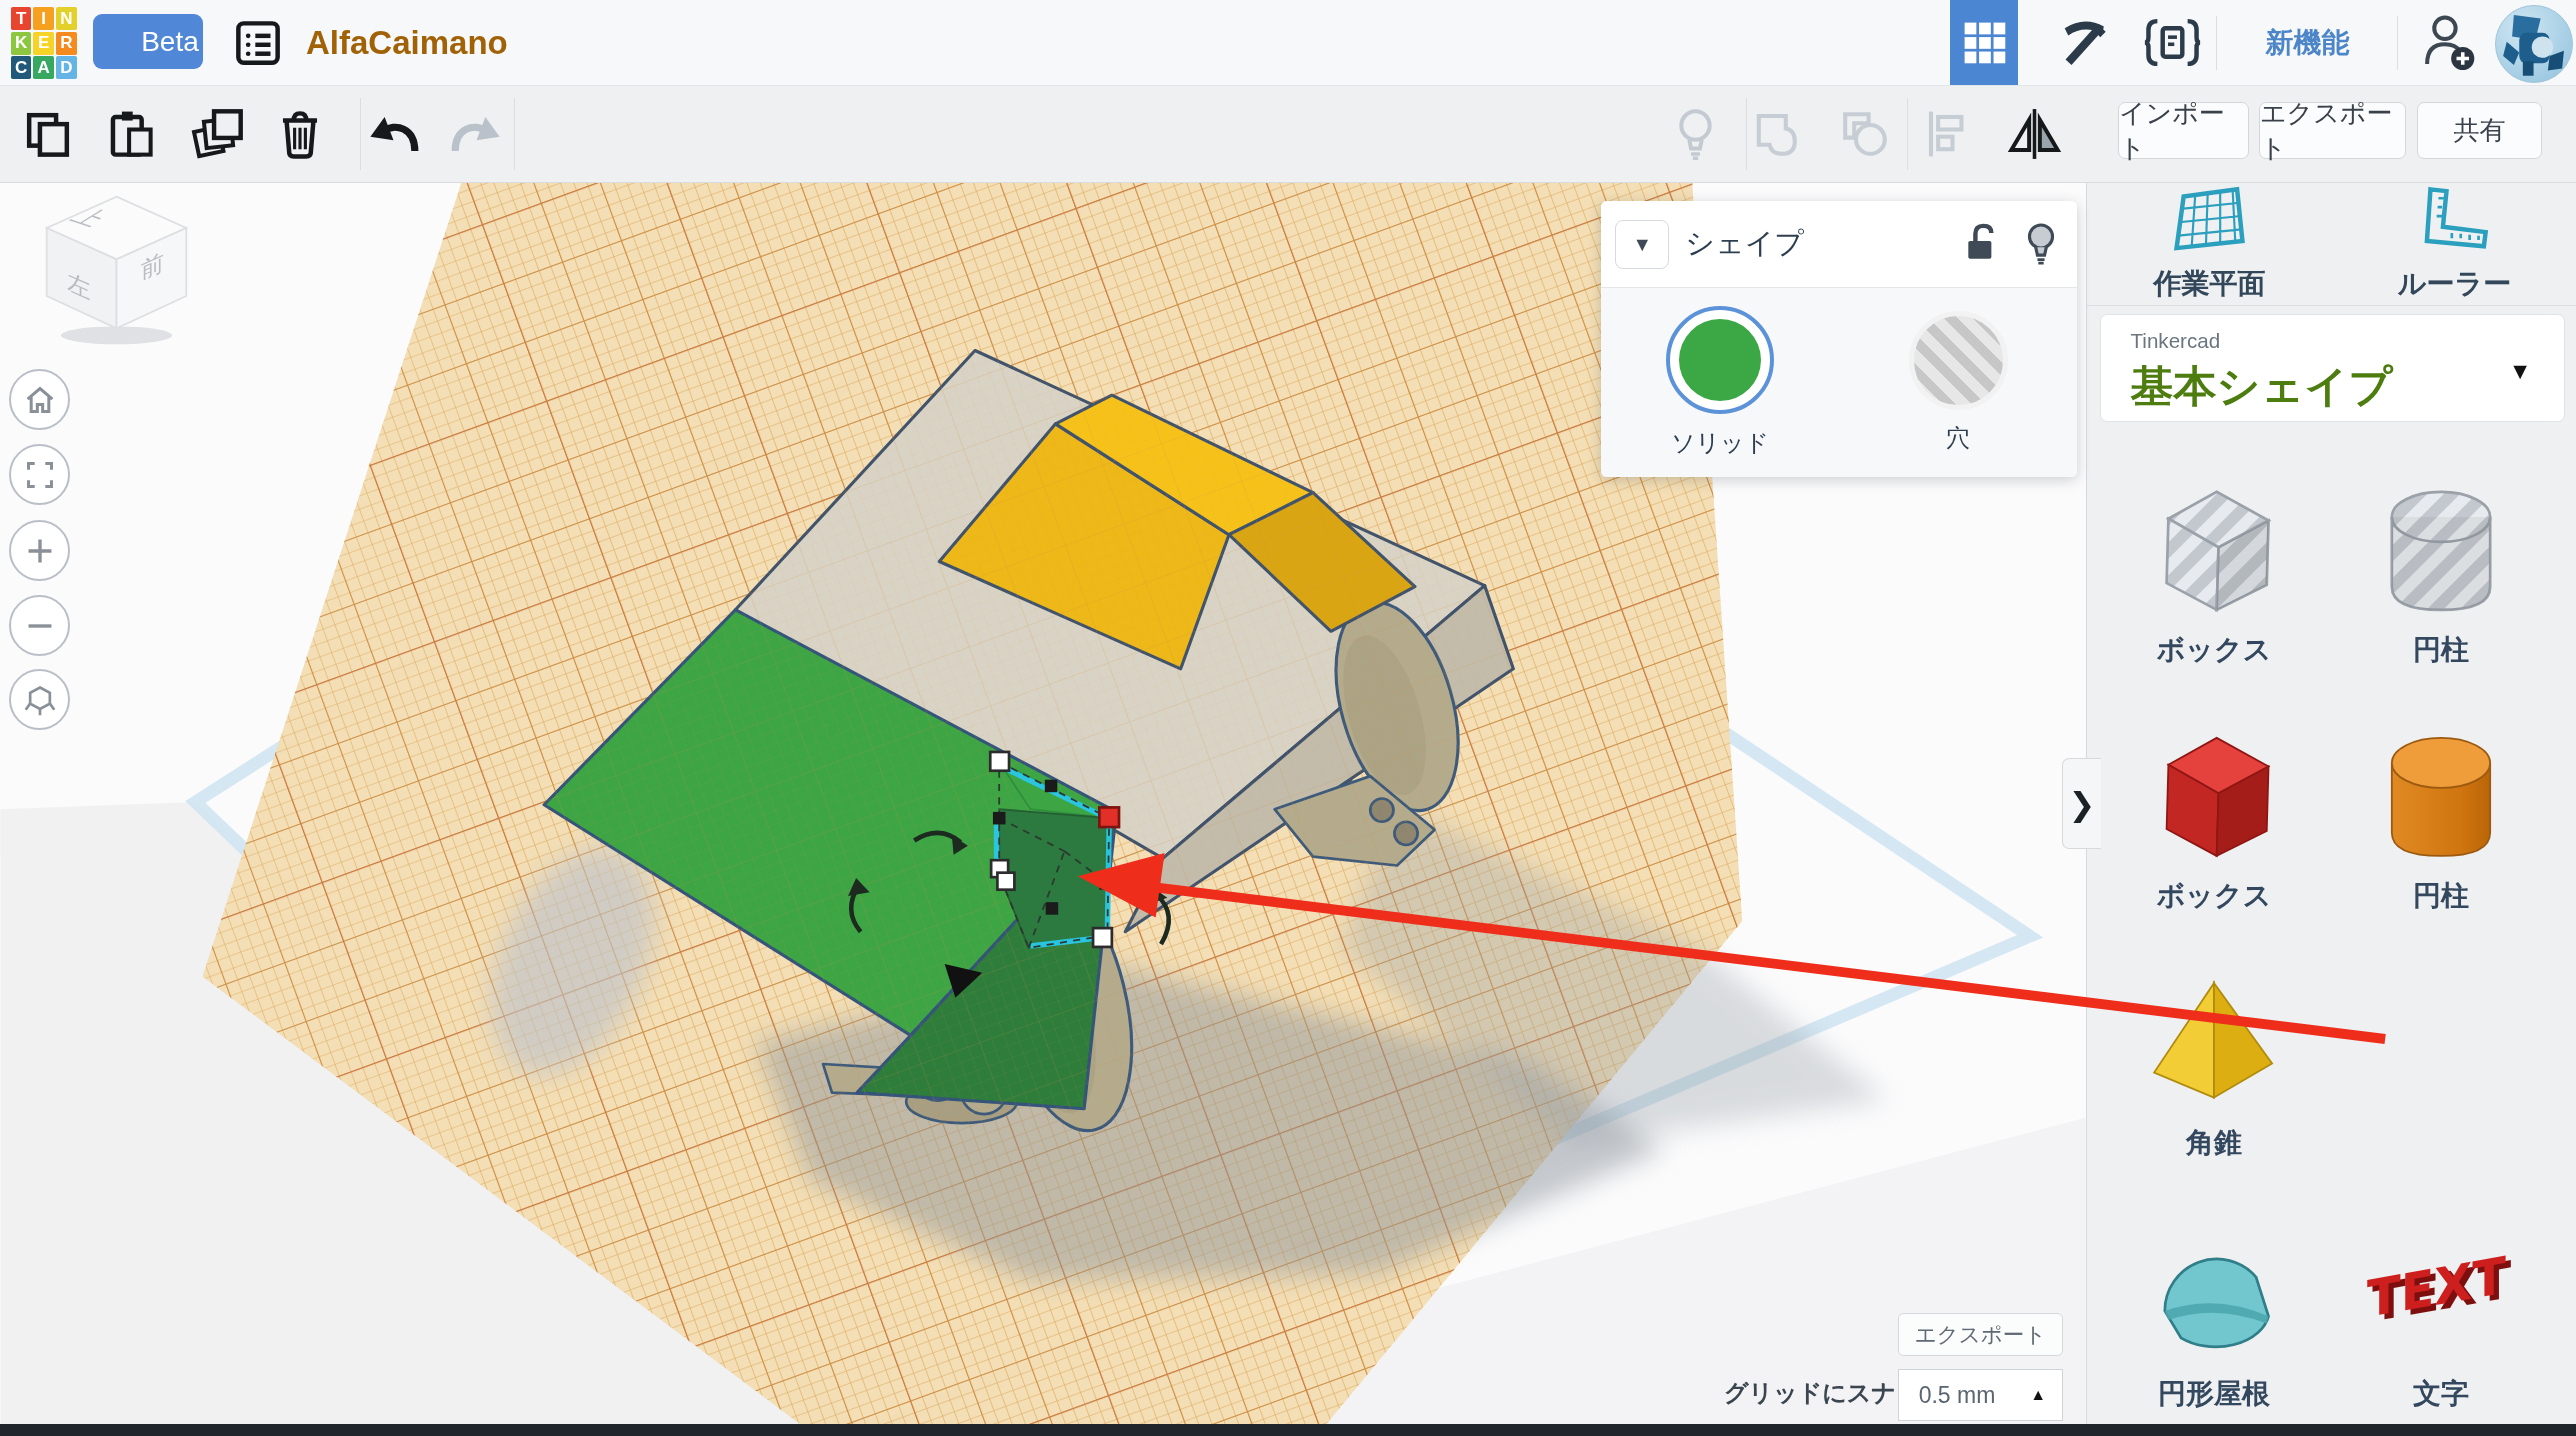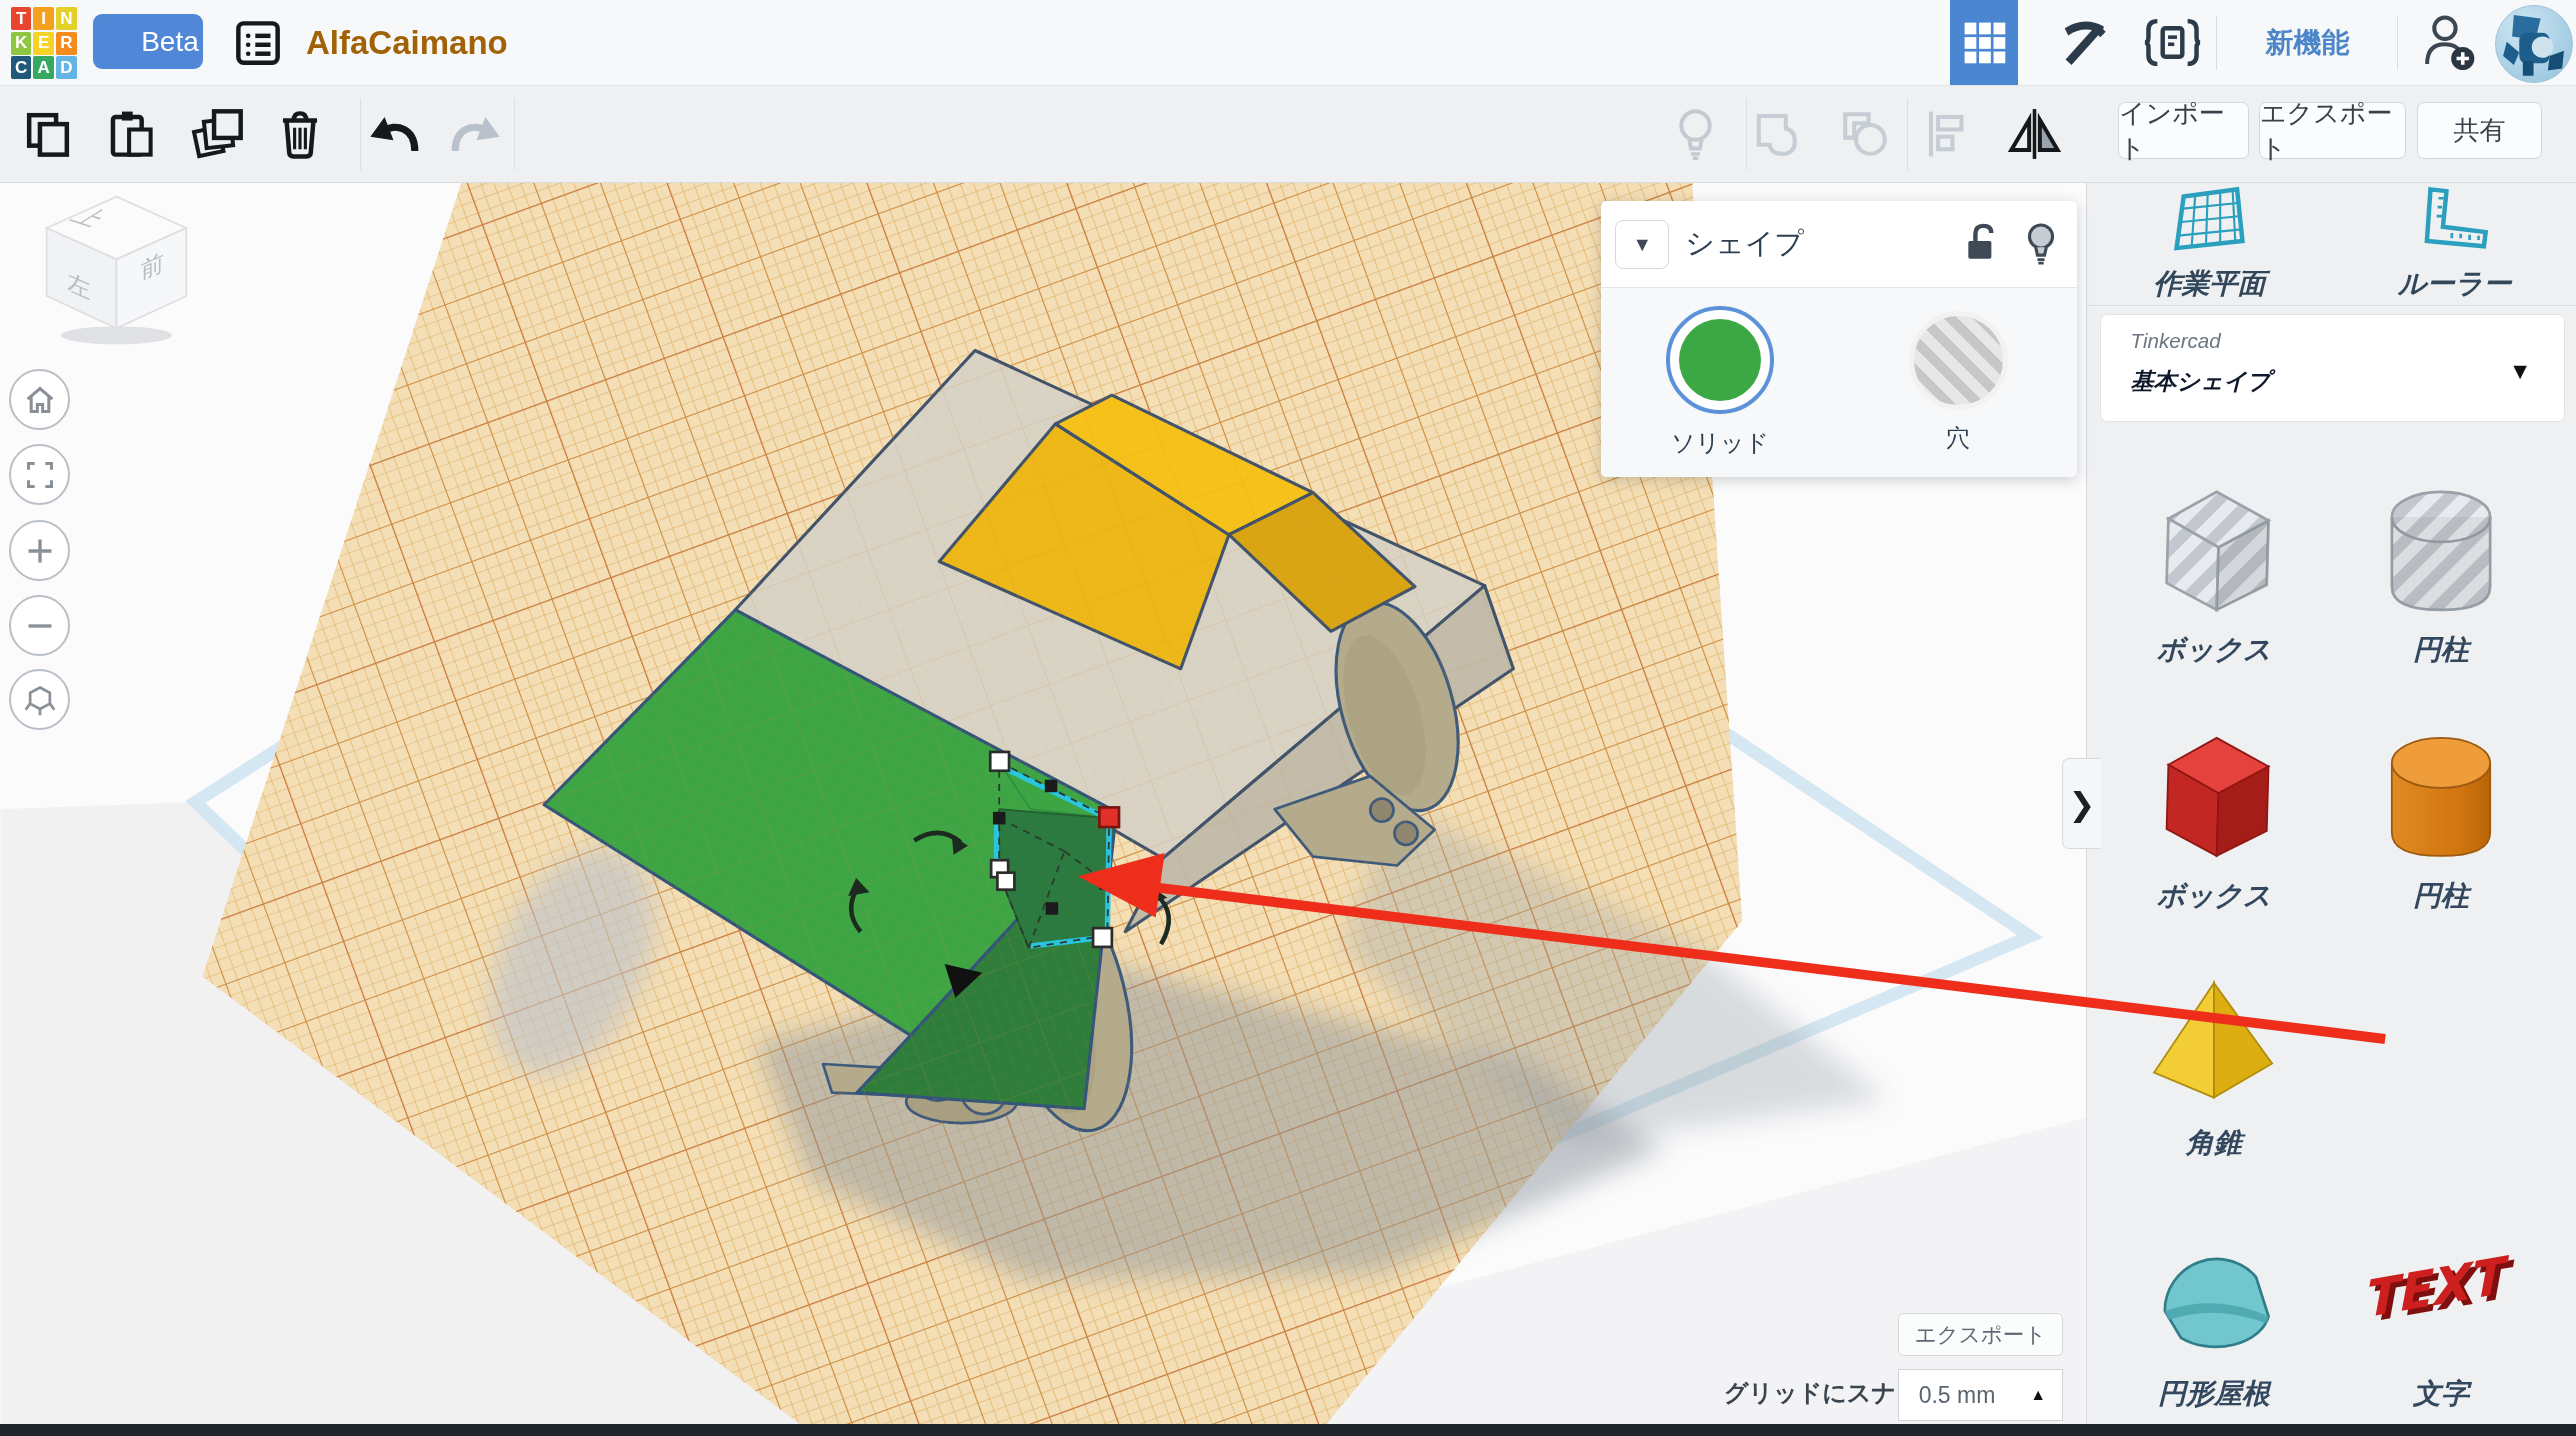--- a/index.html
+++ b/index.html
@@ -30,26 +30,26 @@
   
   .spanel{left:1601px;top:201px;width:476px;height:275px;background:#fff;border-radius:5.4px;box-shadow:0 3.6px 14.3px rgba(40,50,60,.22);z-index:35;}
   .spanel .hd{height:86px;display:flex;align-items:center;border-bottom:0.9px solid #e3e6e8;}
   .ddbtn{width:52px;height:47px;border:0.9px solid #d7dadd;border-radius:8px;margin:0 16px 0 14.3px;display:flex;align-items:center;justify-content:center;color:#3f4a56;font-size:19.7px;background:#fff;}
   .spanel .bd{height:189px;background:#f7f8f9;border-radius:0 0 5.4px 5.4px;display:flex;}
   .opt{width:50%;display:flex;flex-direction:column;align-items:center;justify-content:center;gap:12.5px;color:#2c3e50;font-size:24px;}
   .solidwrap{width:100px;height:100px;border-radius:50%;border:4.5px solid #5c93d8;display:flex;align-items:center;justify-content:center;background:#fff;}
   .solidcircle{width:82px;height:82px;border-radius:50%;background:#3ca845;}
   .holecircle{width:89px;height:89px;border-radius:50%;background:repeating-linear-gradient(45deg,#c7c7c7 0 9.8px,#e7e7e7 9.8px 20.6px);border:5.4px solid #f2f2f2;}
   
-  .sidebar{left:2086px;top:182px;width:490px;height:1255px;background:#eef0f1;border-left:0.9px solid #d7dadd;z-index:20;font-style:italic;}
+  .sidebar{left:2086px;top:182px;width:490px;height:1255px;background:#eef0f1;border-left:0.9px solid #d7dadd;z-index:20;}
   .tools{height:123px;border-bottom:0.9px solid #dcdfe2;display:flex;}
   .tool{width:50%;display:flex;flex-direction:column;align-items:center;justify-content:center;gap:7.2px;color:#33475b;font-size:28px;font-weight:bold;}
   .libdrop{position:absolute;left:12.5px;top:132px;width:463px;height:106px;background:#fff;border:0.9px solid #e0e3e6;border-radius:7.2px;}
   .libdrop .b{position:absolute;left:30px;top:14.3px;font-size:20.6px;color:#6b7680;}
-  .libdrop .n{position:absolute;left:30px;top:43px;font-size:23px;font-weight:bold;color:#0f172a;margin-top:8px;}
+  .libdrop .n{position:absolute;left:30px;top:43px;font-size:43px;font-weight:bold;color:#4d7c0f;}
   .libdrop .c{position:absolute;right:32px;top:43px;color:#111;font-size:23px;}
   .tile{position:absolute;width:224px;height:224px;display:flex;flex-direction:column;align-items:center;}
   .tile .lbl{margin-top:5.4px;font-size:28px;font-weight:bold;color:#33475e;}
   .collapser{left:2062px;top:758px;width:38px;height:89px;background:#f5f6f7;border:0.9px solid #d7dadd;border-right:none;border-radius:7.2px 0 0 7.2px;display:flex;align-items:center;justify-content:center;z-index:21;font-size:32px;color:#1c2126;}
   
   .gridedit{left:1898px;top:1313px;width:163px;height:41px;background:#fbfcfc;border:0.9px solid #d4d8db;border-radius:5.4px;display:flex;align-items:center;justify-content:center;font-size:21.5px;color:#5f6a74;z-index:30;}
   .snaplabel{left:1724px;top:1377px;font-size:24px;font-weight:bold;color:#3a454f;z-index:30;}
   .snapdrop{left:1898px;top:1369px;width:163px;height:50px;background:#fff;border:0.9px solid #cfd4d8;display:flex;align-items:center;font-size:23px;color:#5a6570;z-index:30;}
   .bottombar{left:0;top:1424px;width:2576px;height:12.5px;background:#1f252b;z-index:45;}
   svg text{user-select:none;}

